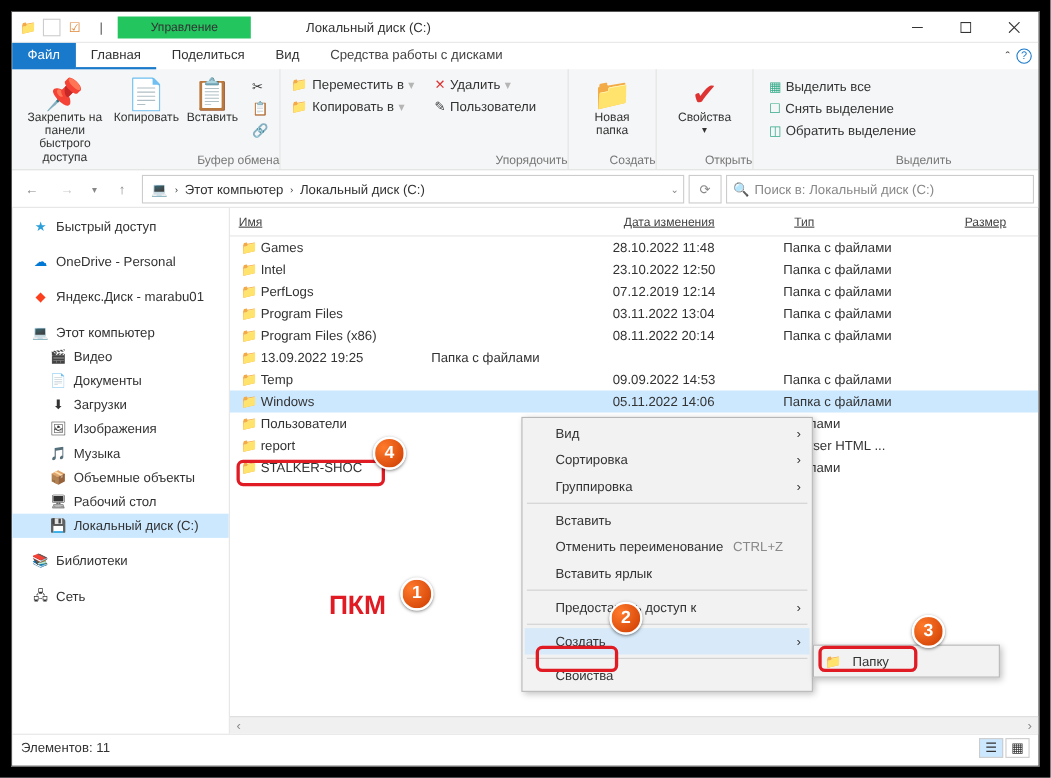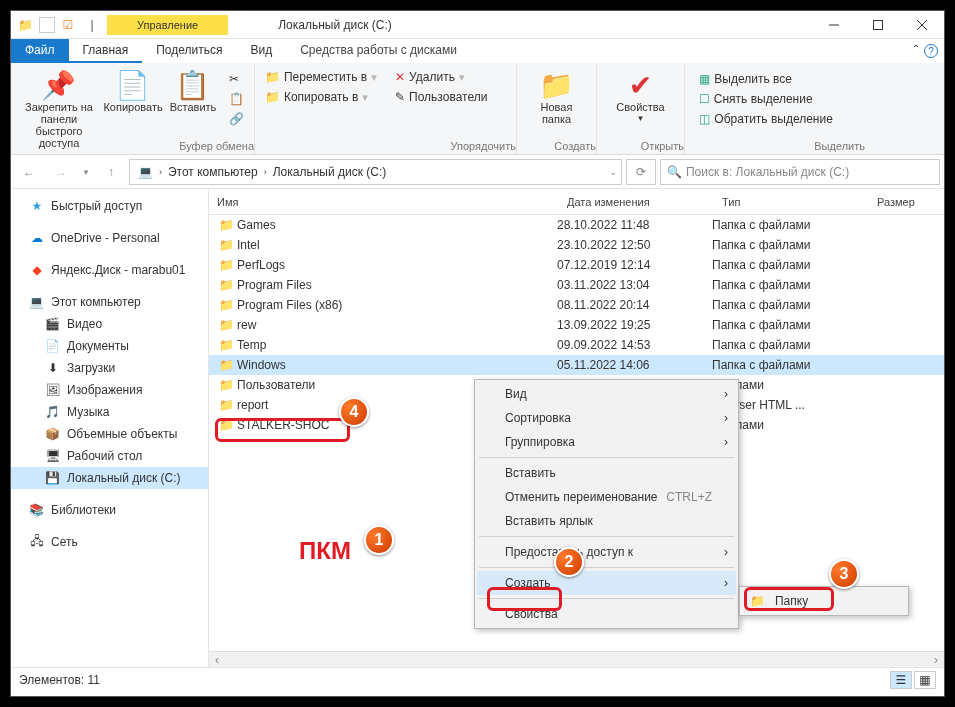--- a/index.html
+++ b/index.html
@@ -1,21 +1,21 @@
 <!DOCTYPE html>
 <html><head>
 <meta charset="utf-8">
 <style>
 *{box-sizing:border-box;margin:0;padding:0;font-family:"Segoe UI",Tahoma,sans-serif;font-size:12px;color:#333;}
 body{background:#000;padding:10px;}
 .win{width:935px;height:687px;background:#fff;border:1px solid #555;position:relative;overflow:hidden;}
 .titlebar{height:28px;background:#fff;display:flex;align-items:center;border-bottom:1px solid #e5e5e5;}
 .qat{display:flex;gap:2px;align-items:center;padding:0 4px;}
 .qat-ic{width:22px;height:22px;display:flex;align-items:center;justify-content:center;color:#555;}
-.ctx-tab{background:#fde047;padding:4px 30px;font-size:11px;color:#333;}
+.ctx-tab{background:#22c55e;padding:4px 30px;font-size:11px;color:#333;}
 .title{flex:1;padding-left:50px;color:#333;}
 .win-ctrl{display:flex;}
 .wbtn{width:44px;height:28px;display:flex;align-items:center;justify-content:center;cursor:pointer;}
 .tabs{height:24px;display:flex;align-items:stretch;background:#fff;}
 .tab{padding:4px 14px;font-size:12px;color:#333;border-right:0;cursor:pointer;}
 .tab.file{background:#1979ca;color:#fff;}
 .tab.ctx{color:#444;}
 .help{margin-left:auto;display:flex;align-items:center;padding-right:6px;gap:6px;color:#0078d7;}
 .ribbon{height:92px;background:#f5f6f7;border-bottom:1px solid #d9d9d9;display:flex;}
 .grp{border-right:1px solid #e3e3e3;padding:2px 4px;display:flex;flex-direction:column;position:relative;}
@@ -33,21 +33,21 @@
 .crumb{padding:0 4px;display:flex;align-items:center;gap:2px;cursor:pointer;}
 .search{width:280px;height:26px;border:1px solid #ccc;display:flex;align-items:center;padding:0 6px;color:#888;}
 .body{display:flex;height:478px;}
 .nav{width:198px;border-right:1px solid #e5e5e5;padding:6px 0;overflow-y:auto;}
 .nav-item{height:22px;display:flex;align-items:center;padding-left:18px;gap:6px;cursor:pointer;}
 .nav-item.sel{background:#cce8ff;}
 .nav-item.ind{padding-left:34px;}
 .nav-ic{width:16px;height:16px;display:inline-flex;align-items:center;justify-content:center;}
 .content{flex:1;display:flex;flex-direction:column;position:relative;}
 .cols{height:26px;display:flex;align-items:center;border-bottom:1px solid #e5e5e5;padding-left:8px;}
-.chdr{font-size:11px;color:#444;cursor:pointer;}
+.chdr{font-size:11px;color:#444;cursor:pointer;text-decoration:underline;}
 .files{flex:1;overflow:auto;position:relative;}
 .frow{height:20px;display:flex;align-items:center;padding-left:10px;}
 .frow.sel{background:#cce8ff;}
 .fic{width:18px;display:flex;align-items:center;}
 .fname{width:320px;}
 .fdate{width:155px;}
 .ftype{width:155px;}
 .status{height:24px;border-top:1px solid #e5e5e5;display:flex;align-items:center;padding:0 8px;font-size:11px;color:#555;}
 .view-btns{margin-left:auto;display:flex;gap:2px;}
 .vbtn{width:22px;height:18px;border:1px solid #ccc;display:flex;align-items:center;justify-content:center;}
@@ -310,21 +310,20 @@
             <span class="ftype">Папка с файлами</span>
           </div>
           <div class="frow">
             <span class="fic" style="color:#f7c65d">📁</span>
             <span class="fname">Program Files (x86)</span>
             <span class="fdate">08.11.2022 20:14</span>
             <span class="ftype">Папка с файлами</span>
           </div>
           <div class="frow">
             <span class="fic" style="color:#f7c65d">📁</span>
-            <span class="fname">rew</span>
             <span class="fdate">13.09.2022 19:25</span>
             <span class="ftype">Папка с файлами</span>
           </div>
           <div class="frow">
             <span class="fic" style="color:#f7c65d">📁</span>
             <span class="fname">Temp</span>
             <span class="fdate">09.09.2022 14:53</span>
             <span class="ftype">Папка с файлами</span>
           </div>
           <div class="frow sel">

